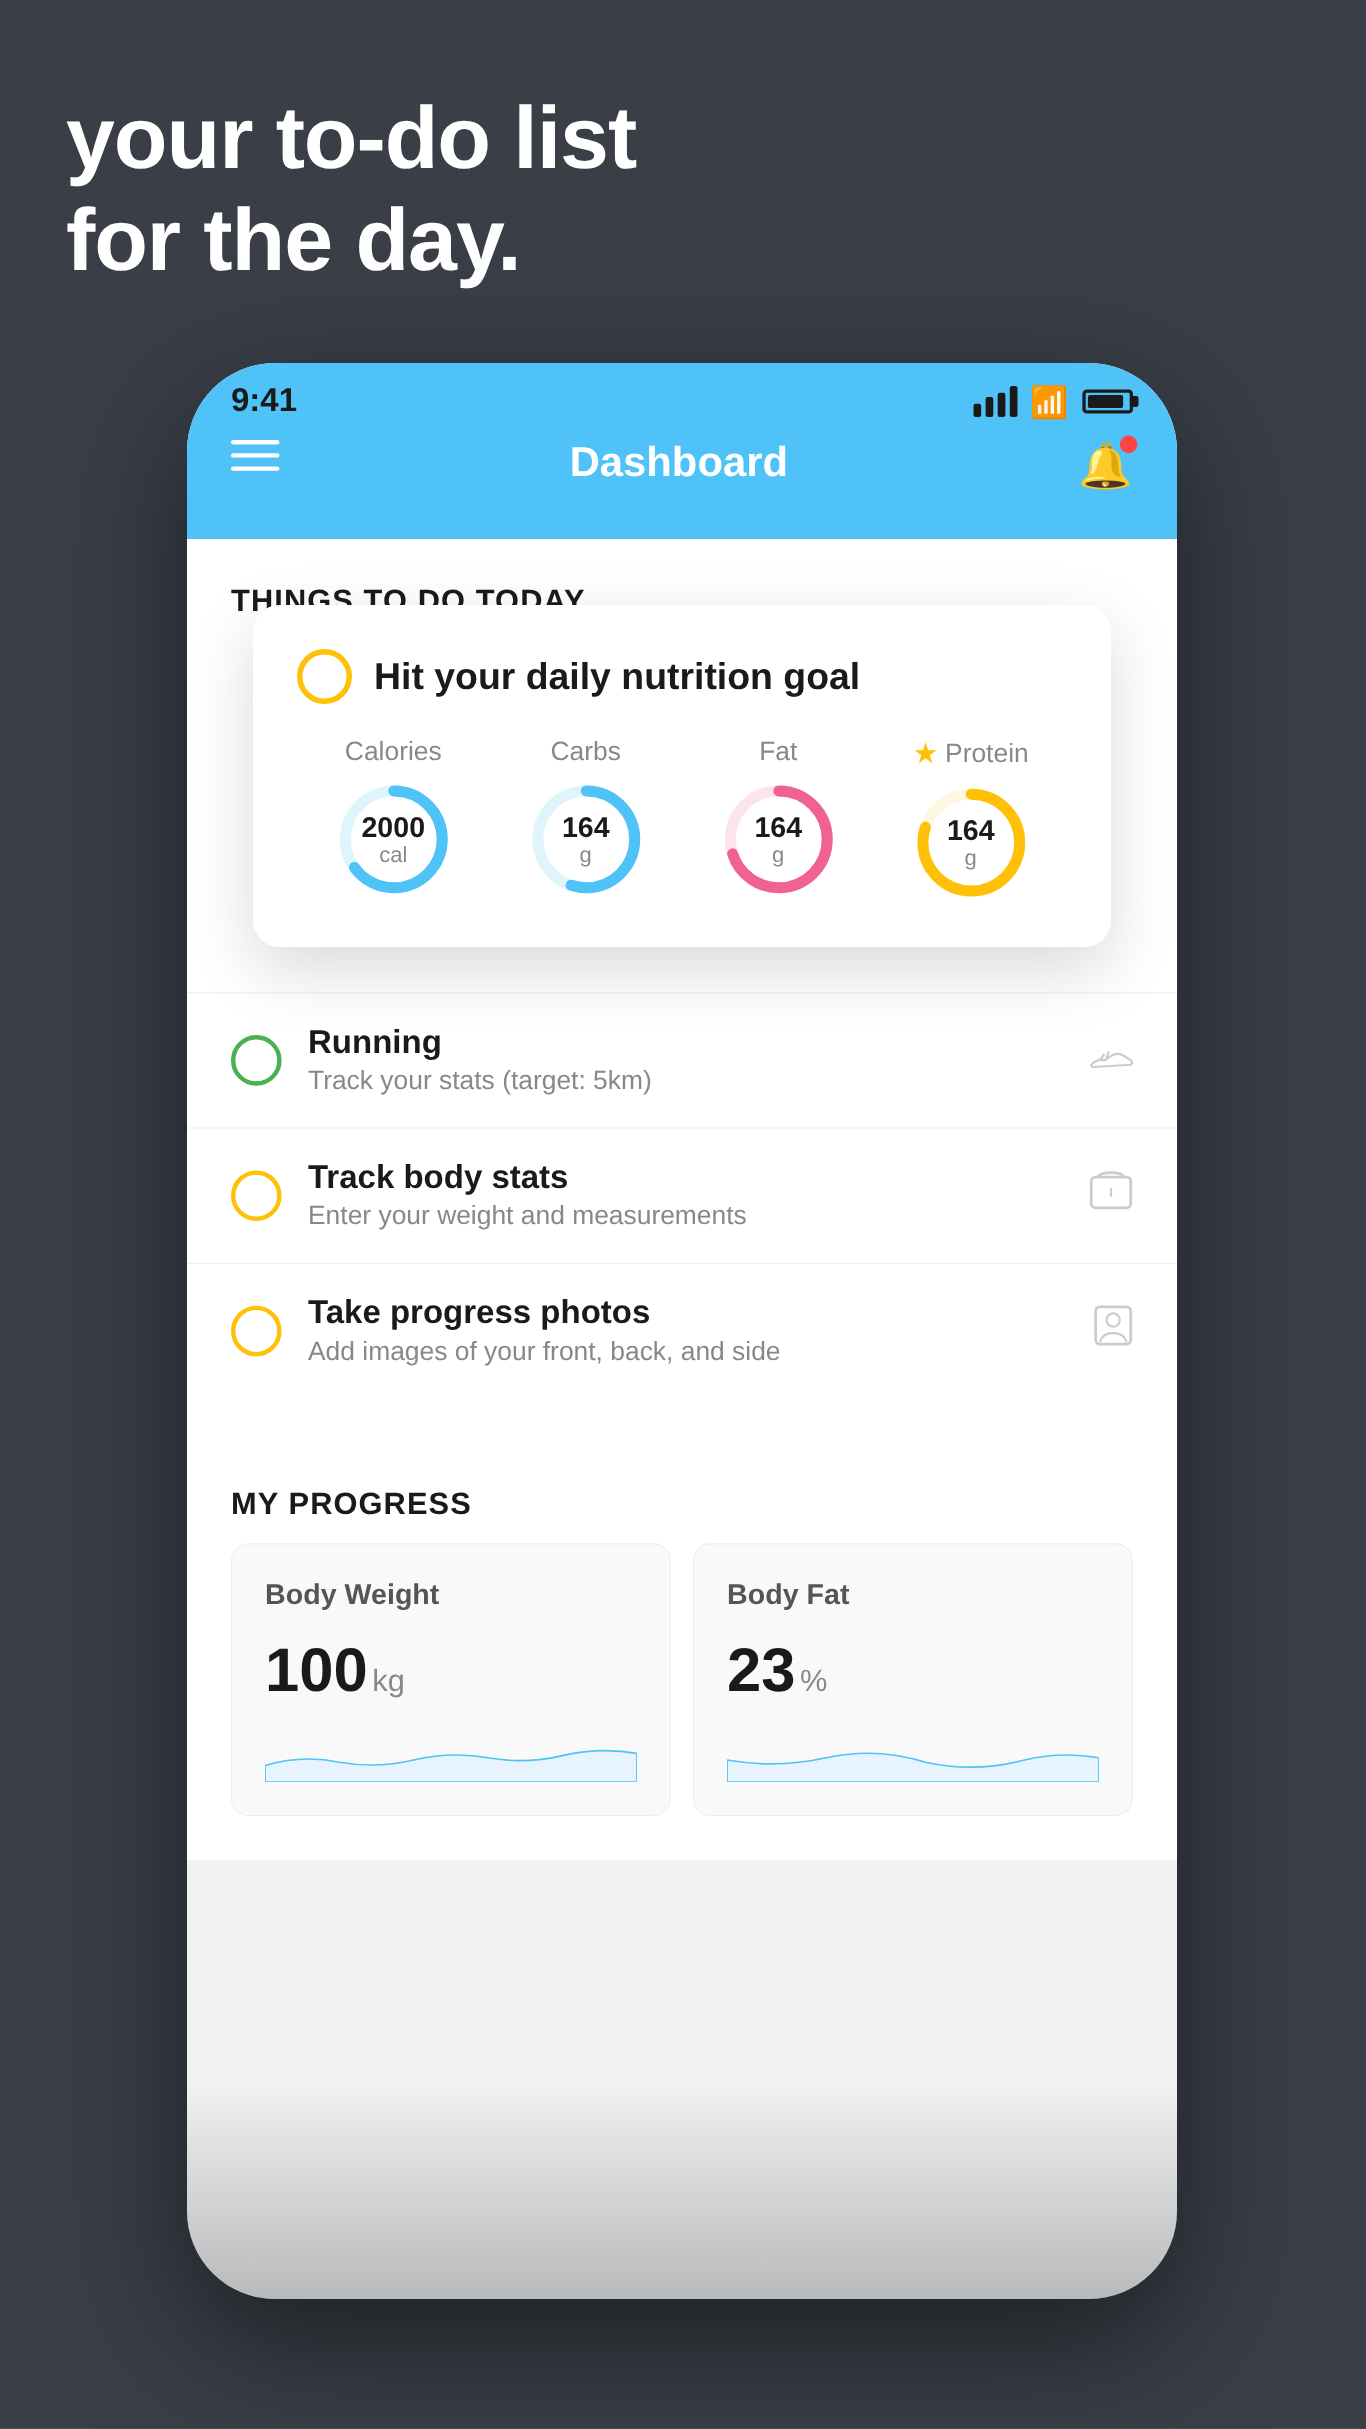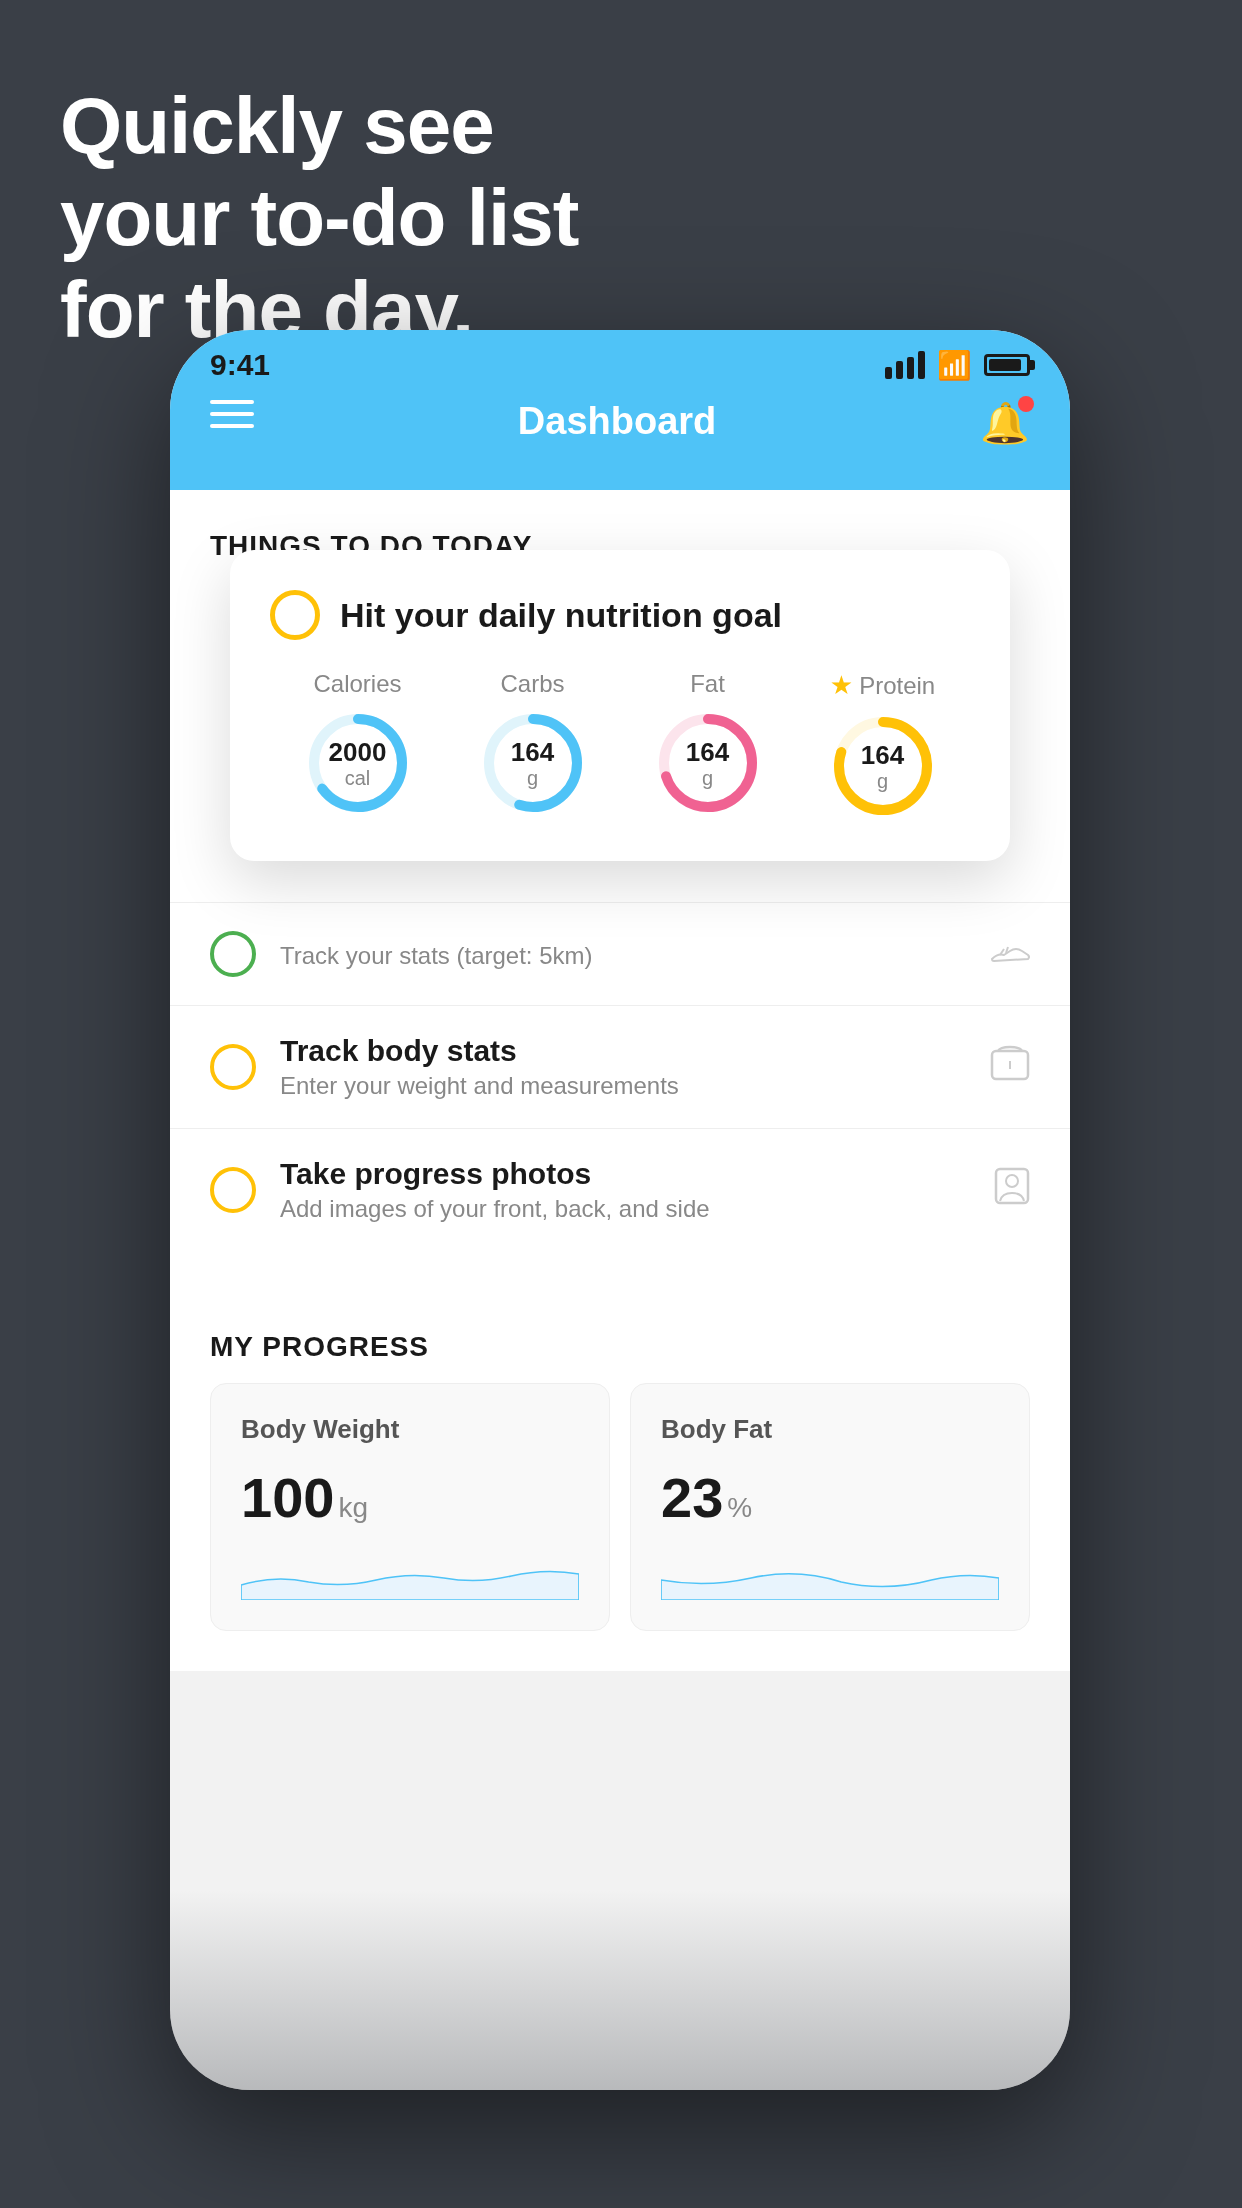--- a/index.html
+++ b/index.html
@@ -344,21 +344,20 @@
       border-radius: 0 0 80px 80px;
       pointer-events: none;
     }
   </style>
 </head>
 <body>
 
 <div style="position:absolute;top:0;left:0;width:1242px;height:2208px;background:#3a3f47;"></div>
 
 <div class="headline">
-  <div>Quickly see</div>
   <div>your to-do list</div>
   <div>for the day.</div>
 </div>
 
 <div class="phone">
 
   <div class="status-bar">
     <span>9:41</span>
     <div class="status-right">
       <div class="signal-bars">
@@ -458,20 +457,21 @@
         </div>
 
       </div>
     </div>
 
     <div class="todo-list">
 
       <div class="todo-item">
         <div class="todo-circle green"></div>
         <div class="todo-text">
+          <div class="todo-title">Running</div>
           <div class="todo-subtitle">Track your stats (target: 5km)</div>
         </div>
         <div class="todo-icon">
           <svg width="40" height="30" viewBox="0 0 40 30" fill="none">
             <path d="M2 22 Q8 16 14 18 L20 14 Q26 10 32 14 L38 18 Q40 20 38 22 L4 24 Q2 24 2 22Z" stroke="#ccc" stroke-width="2" fill="none"></path>
             <path d="M10 18 L14 12" stroke="#ccc" stroke-width="2"></path>
             <path d="M16 16 L18 10" stroke="#ccc" stroke-width="2"></path>
           </svg>
         </div>
       </div>

